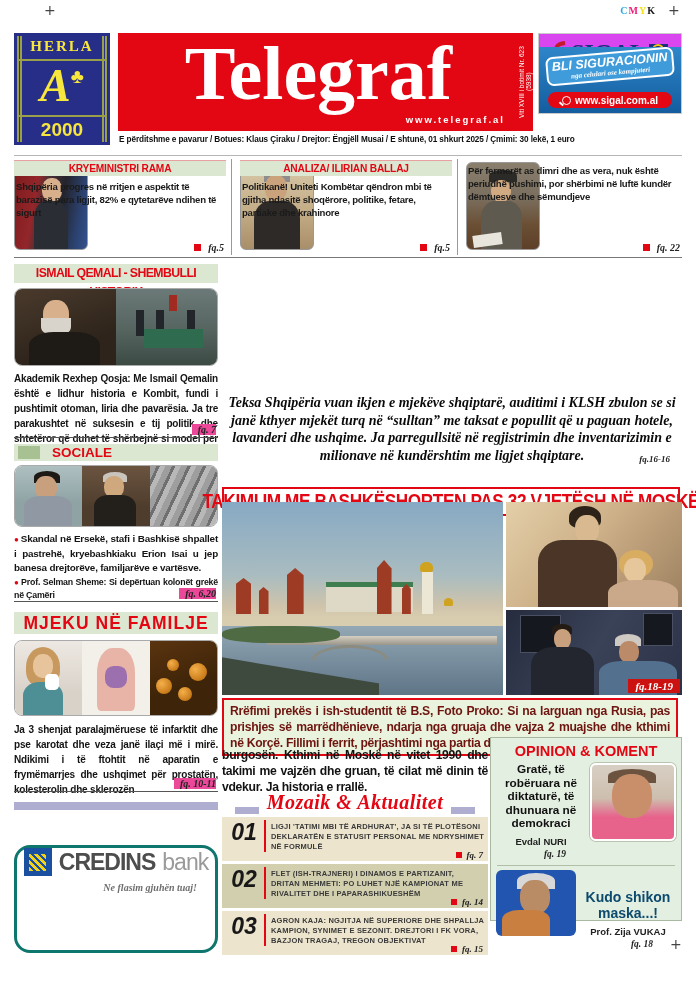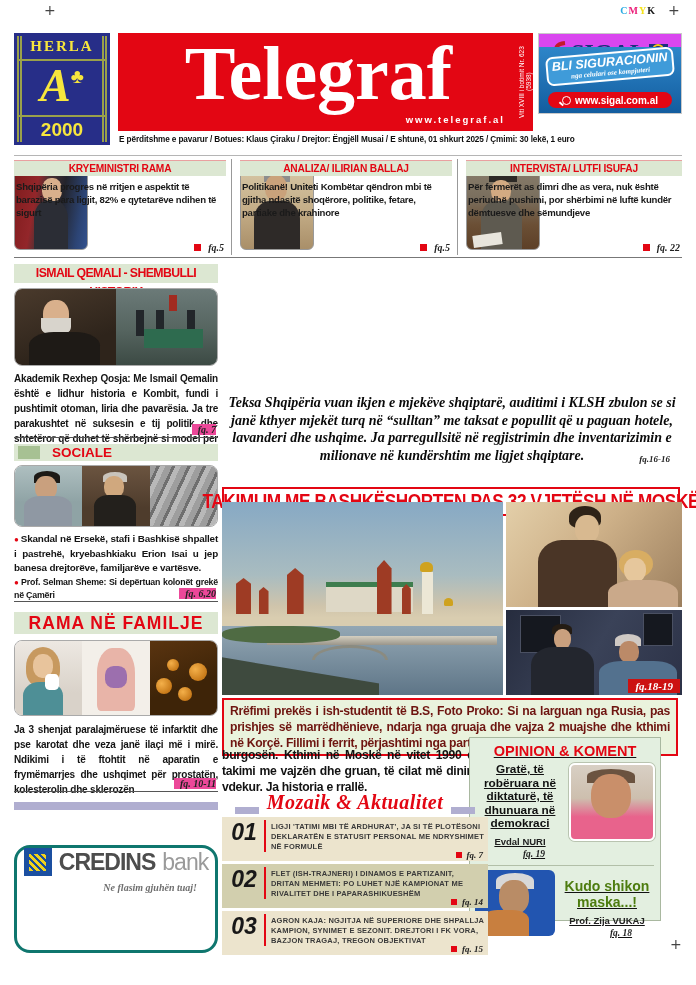--- a/index.html
+++ b/index.html
@@ -161,27 +161,27 @@
              font:bold italic 11px "Liberation Serif",serif;padding:1px 7px;}
 
   
   #caption-box{position:absolute;left:222px;top:698px;width:456px;box-sizing:border-box;border:2px solid var(--red,#e30613);
                background:var(--caption-bg,#eaf3dd);padding:3px 6px;font:bold 12.2px/16px "Liberation Sans",sans-serif;
                letter-spacing:-0.3px;color:#6e1510;text-align:justify;}
   #caption-cont{position:absolute;left:222px;top:747px;width:266px;font:bold 12.2px/16px "Liberation Sans",sans-serif;
                 letter-spacing:-0.3px;color:#121212;text-align:justify;}
 
   
-  #opinion{position:absolute;left:469px;top:737px;width:192px;height:184px;background:var(--opinion-bg,#e3efe0);
-           border:1px solid #a9b8a0;box-sizing:border-box;text-decoration:underline;}
+  #opinion{position:absolute;left:490px;top:737px;width:192px;height:184px;background:var(--opinion-bg,#e3efe0);
+           border:1px solid #a9b8a0;box-sizing:border-box;}
   .op-head{color:var(--red,#e30613);font:bold 14.5px "Liberation Sans",sans-serif;text-align:center;padding:5px 0 3px;}
   .op-item{display:flex;padding:1px 5px 3px;gap:4px;}
   .op-col{flex:1;text-align:center;}
   .op-title{font:bold 11.8px/13.5px "Liberation Sans",sans-serif;color:#101010;}
-  .op-title2{font:bold 14px/16px "Liberation Sans",sans-serif;color:#4d7c0f;padding-top:8px;}
+  .op-title2{font:bold 14px/16px "Liberation Sans",sans-serif;color:#0c4a6e;padding-top:8px;margin-top:11px;}
   .op-author{font:bold 9.5px "Liberation Sans",sans-serif;color:#222;margin-top:5px;}
   .op-fq{font:bold italic 9.5px "Liberation Serif",serif;color:#222;margin-top:2px;text-align:center;padding-left:28px;}
   .op-photo{flex:none;border-radius:6px;overflow:hidden;position:relative;}
   #op-photo1{width:82px;height:74px;border:2px solid #fff;box-shadow:0 0 0 1px #b9c4b0;
              background:linear-gradient(180deg,#d8cfc4 0%,#cdbfae 45%,#e8638c 70%,#e8638c 100%);}
   .op1-face{position:absolute;left:24%;top:12%;width:40px;height:44px;background:#c98f6a;border-radius:45%;}
   .op1-hair{position:absolute;left:20%;top:6%;width:48px;height:14px;background:#6b5340;border-radius:50% 50% 0 0;}
   #op-photo2{width:80px;height:66px;background:#2255b0;}
   .op2-hair{position:absolute;left:26%;top:6%;width:38px;height:16px;background:#d8d8d8;border-radius:50% 50% 0 0;}
   .op2-face{position:absolute;left:30%;top:16%;width:30px;height:34px;background:#b98c66;border-radius:45%;}
@@ -343,21 +343,20 @@
     </div>
   </div>
   <div class="teaser" id="teaser3">
     <div class="t-photo ph-isufaj photo">
         <span class="hat"></span>
         <span class="face"></span>
         <span class="body"></span>
         <span class="paper"></span>
       </div>
     <div class="t-right">
-      <div class="t-kicker">INTERVISTA/ LUTFI ISUFAJ</div>
       <div class="t-text">Për fermerët as dimri dhe as vera, nuk është periudhë pushimi, por shërbimi në luftë kundër dëmtuesve dhe sëmundjeve</div>
       <div class="t-foot">
           <span class="sq"></span>
           <span class="fq">fq. 22</span>
         </div>
     </div>
   </div>
 
   <div class="band" id="band-historic">ISMAIL QEMALI - SHEMBULLI HISTORIK</div>
   <div class="strip" id="ph-historic">
@@ -397,21 +396,21 @@
     <div class="pnl sp3"></div>
   </div>
   <div class="col-text" id="tx-sociale">
     <span class="bullet">Skandal në Ersekë, stafi i Bashkisë shpallet i pastrehë, kryebashkiaku Erion Isai u jep banesa drejtorëve, familjarëve e vartësve.</span>
     <span class="bullet b2">Prof. Selman Sheme: Si depërtuan kolonët grekë në Çamëri</span>
   </div>
   <div class="rule-fq" id="rule2">
       <span class="fq">fq. 6,20</span>
     </div>
 
-  <div class="band" id="band-mjeku">RAMA NË FAMILJE</div>
+  <div class="band" id="band-mjeku">MJEKU NË FAMILJE</div>
   <div class="strip" id="ph-mjeku">
     <div class="pnl mp1">
         <span class="hair"></span>
         <span class="face"></span>
         <span class="scarf"></span>
         <span class="tissue"></span>
       </div>
     <div class="pnl mp2">
         <span class="torso"></span>
         <span class="lungs"></span>

